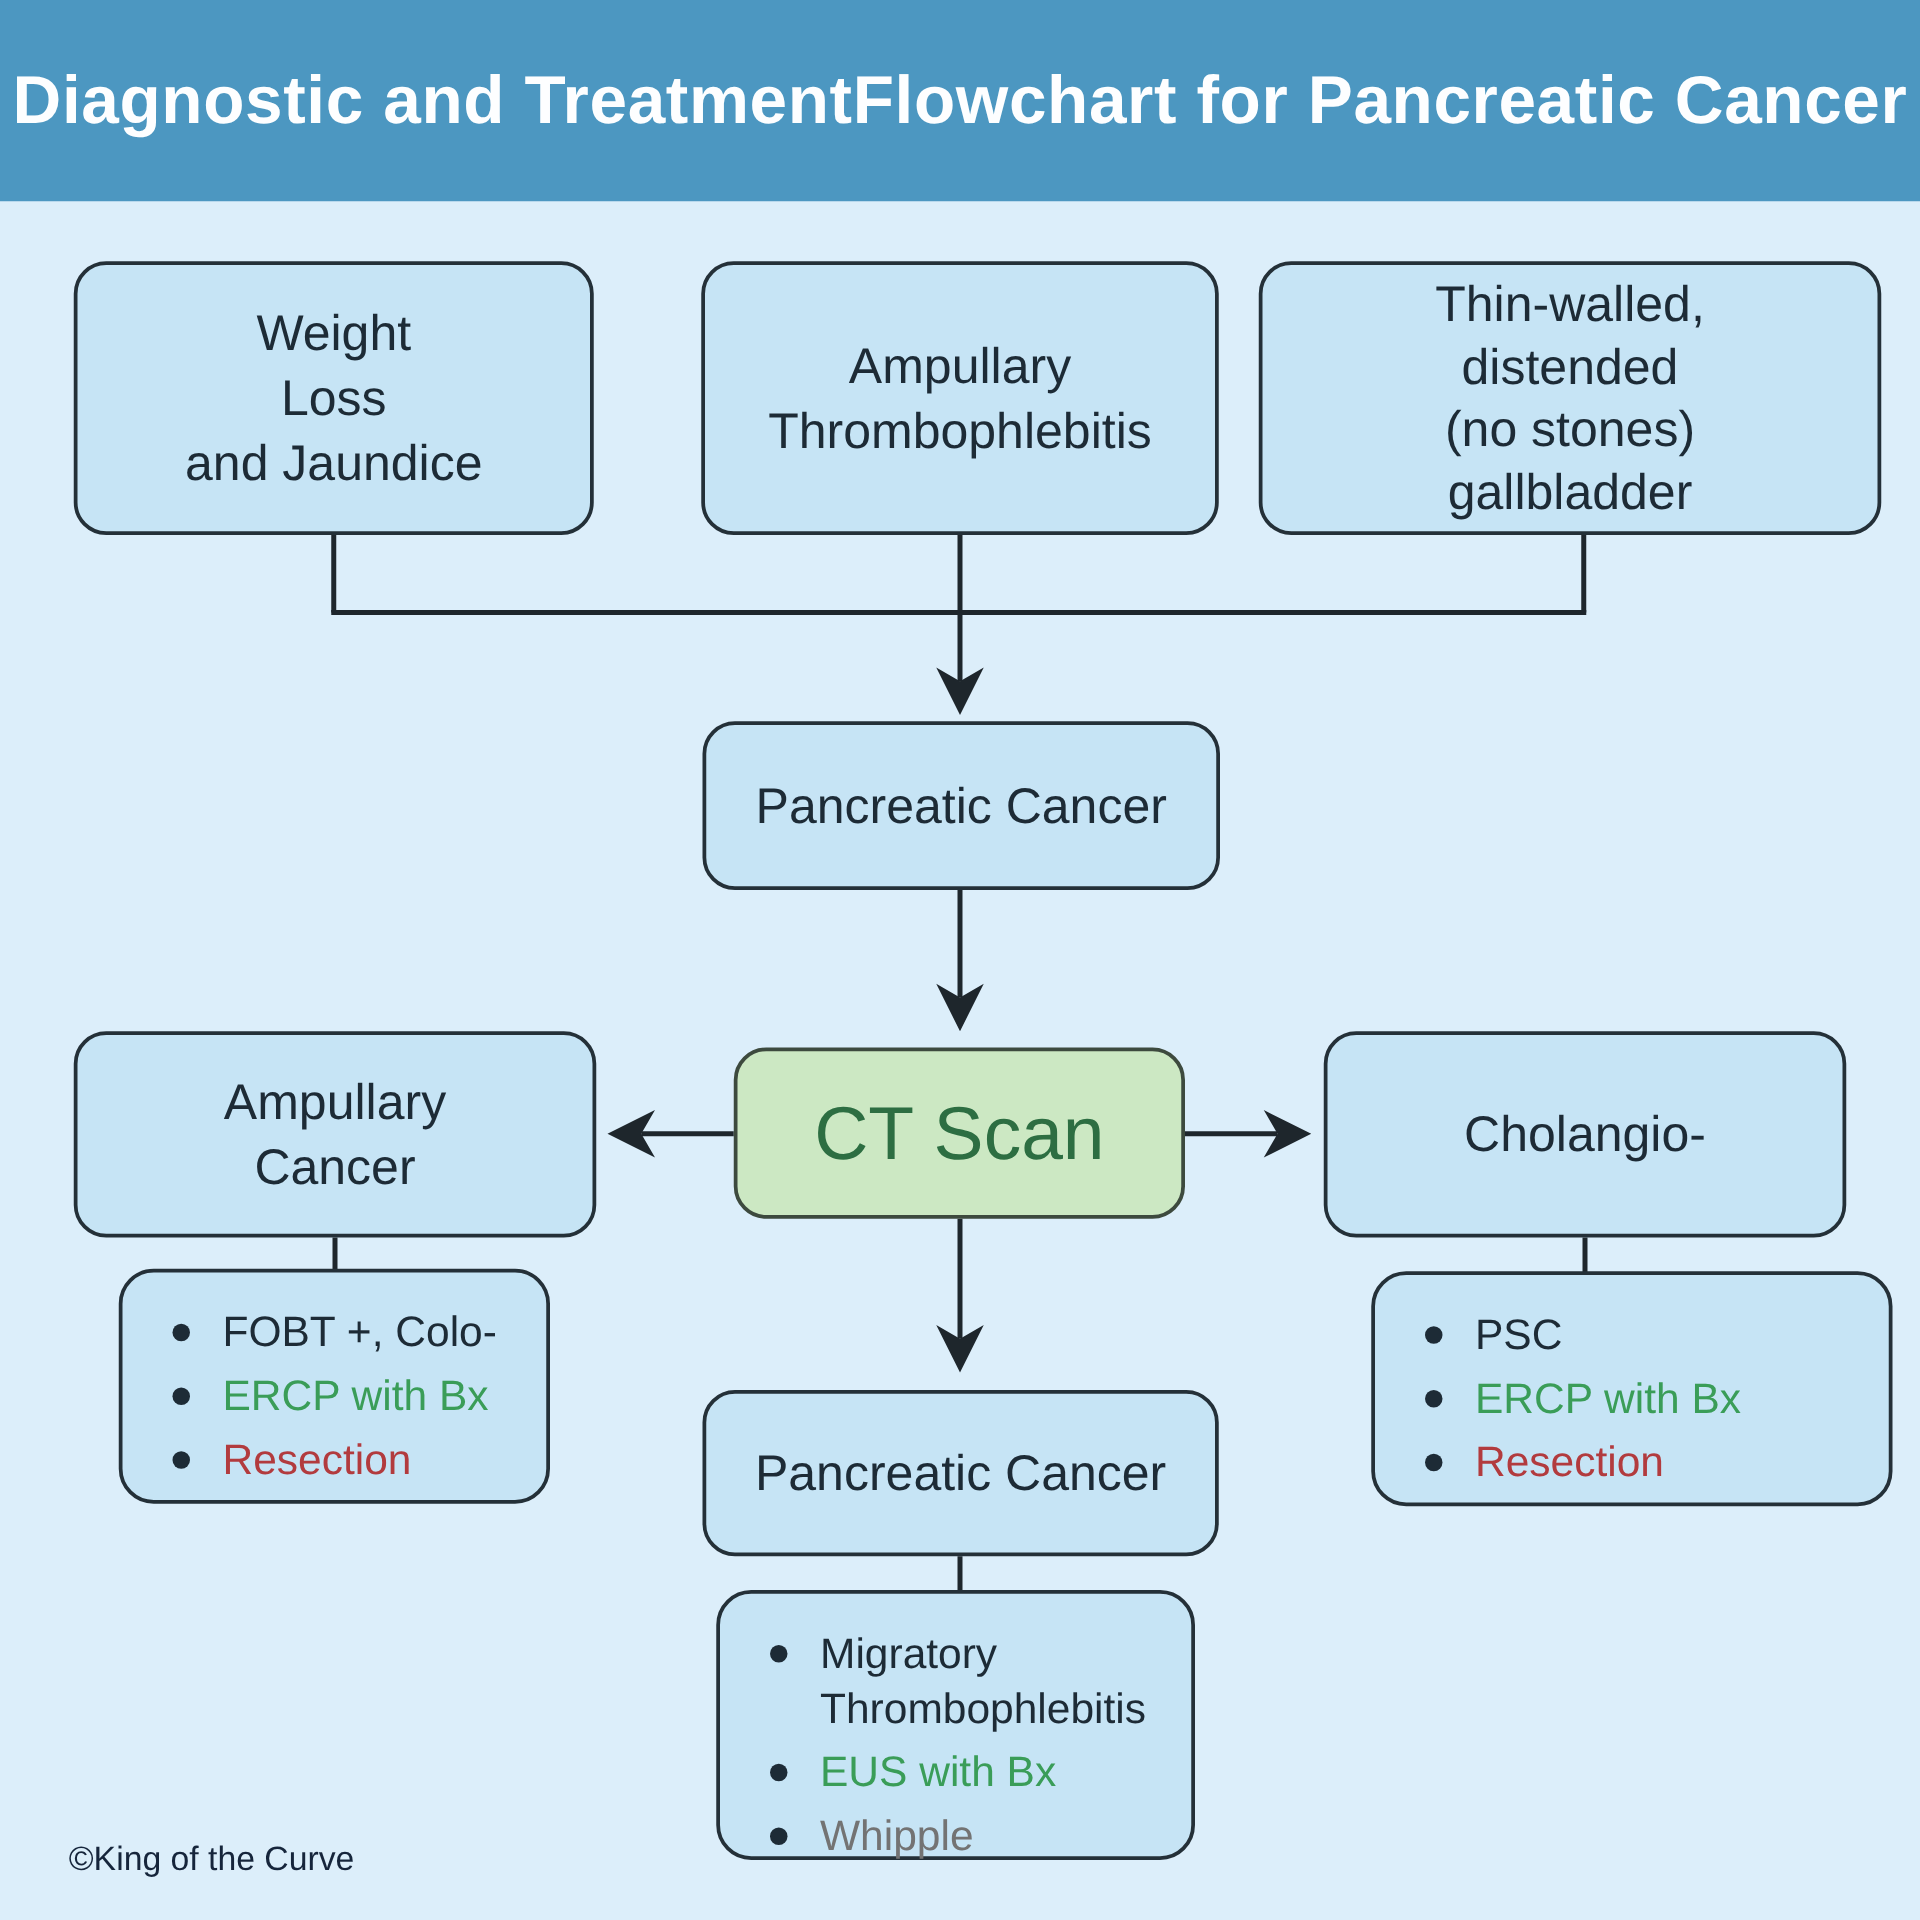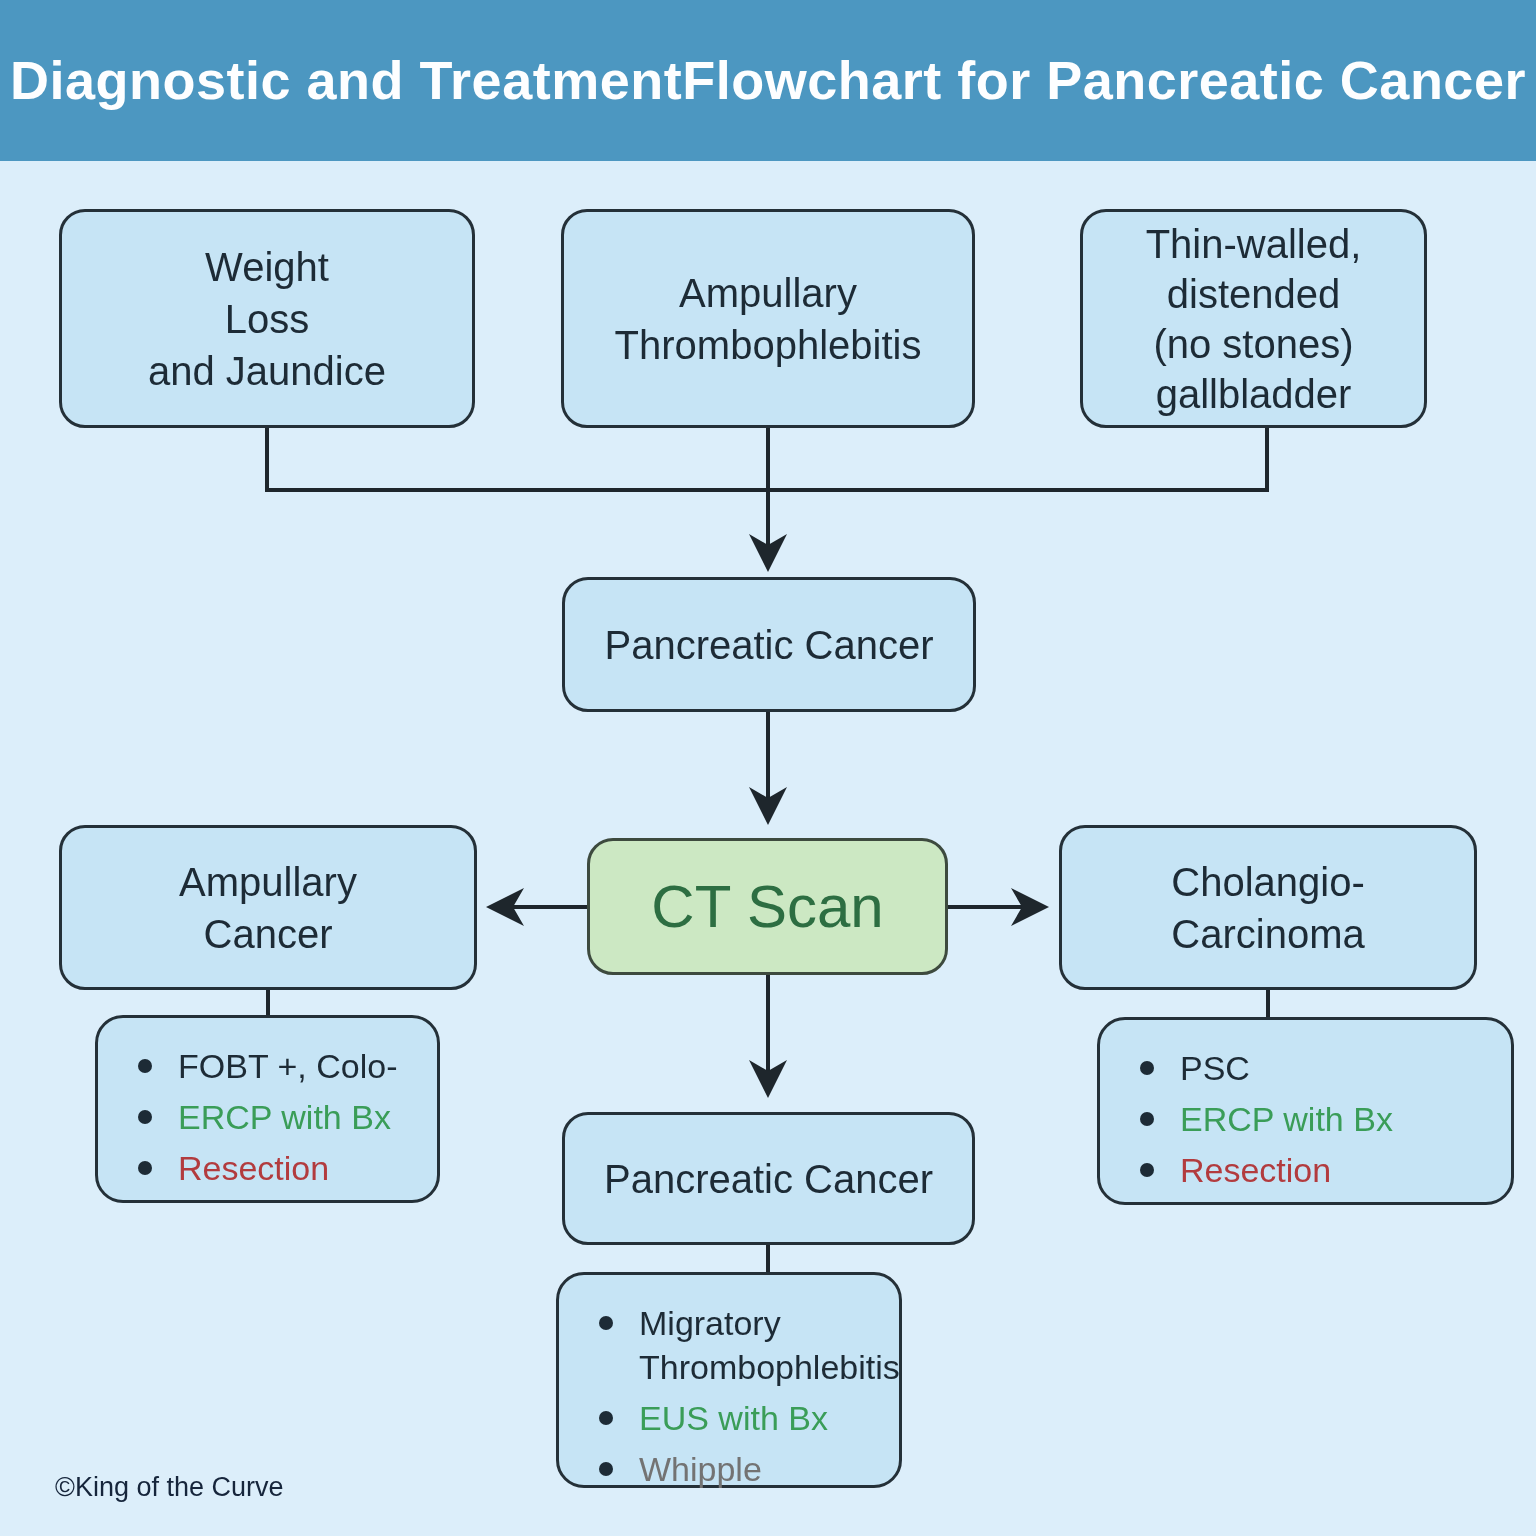--- a/index.html
+++ b/index.html
@@ -89,21 +89,21 @@
     <div class="nline">Weight</div>
     <div class="nline">Loss</div>
     <div class="nline">and Jaundice</div>
   </div>
 
   <div class="node" style="left:561px;top:209px;width:414px;height:219px">
     <div class="nline">Ampullary</div>
     <div class="nline">Thrombophlebitis</div>
   </div>
 
-  <div class="node tight" style="left:1080px;top:209px;width:347px;height:219px">
+  <div class="node tight" style="left:1007px;top:209px;width:498px;height:219px">
     <div class="nline">Thin-walled,</div>
     <div class="nline">distended</div>
     <div class="nline">(no stones)</div>
     <div class="nline">gallbladder</div>
   </div>
 
   <div class="node" style="left:562px;top:577px;width:414px;height:135px">
     <div class="nline">Pancreatic Cancer</div>
   </div>
 
@@ -111,21 +111,20 @@
     <div class="nline">Ampullary</div>
     <div class="nline">Cancer</div>
   </div>
 
   <div class="node ct" style="left:587px;top:838px;width:361px;height:137px">
     <div class="nline">CT Scan</div>
   </div>
 
   <div class="node" style="left:1059px;top:825px;width:418px;height:165px">
     <div class="nline">Cholangio-</div>
-    <div class="nline">Carcinoma</div>
   </div>
 
   <div class="node bullets-box" style="left:95px;top:1015px;width:345px;height:188px">
     <ul>
       <li>
         <span class="dot"></span>
         <span style="color: rgb(29, 43, 54);">FOBT +, Colo-</span>
       </li>
       <li>
         <span class="dot"></span>
@@ -152,21 +151,21 @@
         <span class="dot"></span>
         <span style="color: rgb(178, 59, 62);">Resection</span>
       </li>
     </ul>
   </div>
 
   <div class="node" style="left:562px;top:1112px;width:413px;height:133px">
     <div class="nline">Pancreatic Cancer</div>
   </div>
 
-  <div class="node bullets-box" style="left:556px;top:1272px;width:346px;height:216px">
+  <div class="node bullets-box" style="left:573px;top:1272px;width:383px;height:216px">
     <ul>
       <li>
         <span class="dot"></span>
         <span style="color: rgb(29, 43, 54);">Migratory Thrombophlebitis</span>
       </li>
       <li>
         <span class="dot"></span>
         <span style="color: rgb(58, 157, 88);">EUS with Bx</span>
       </li>
       <li>

